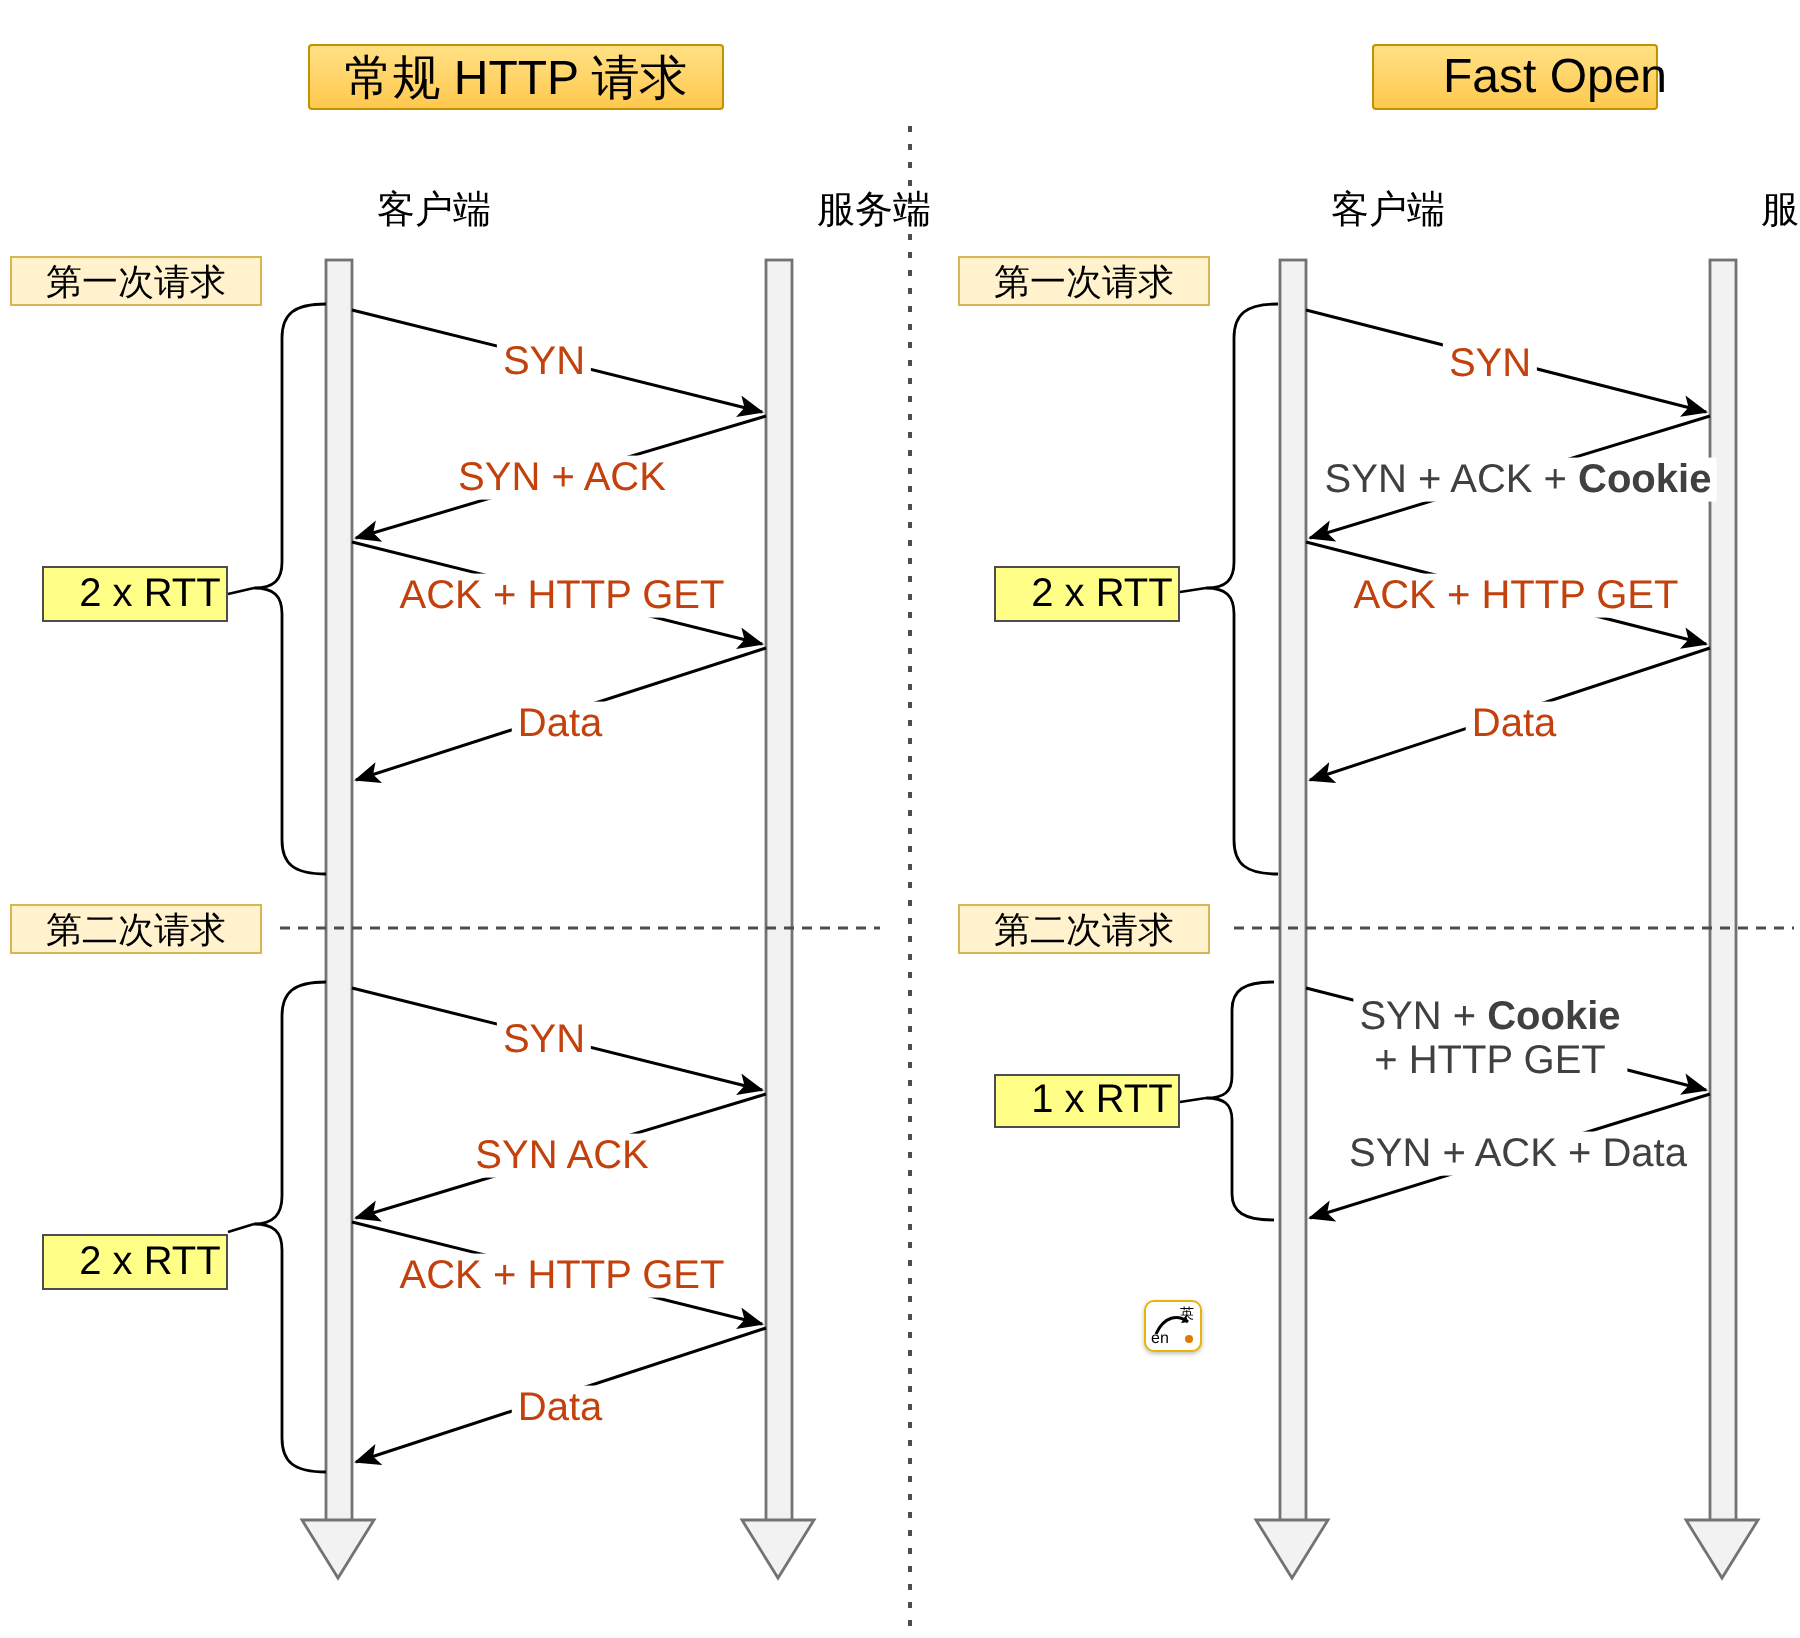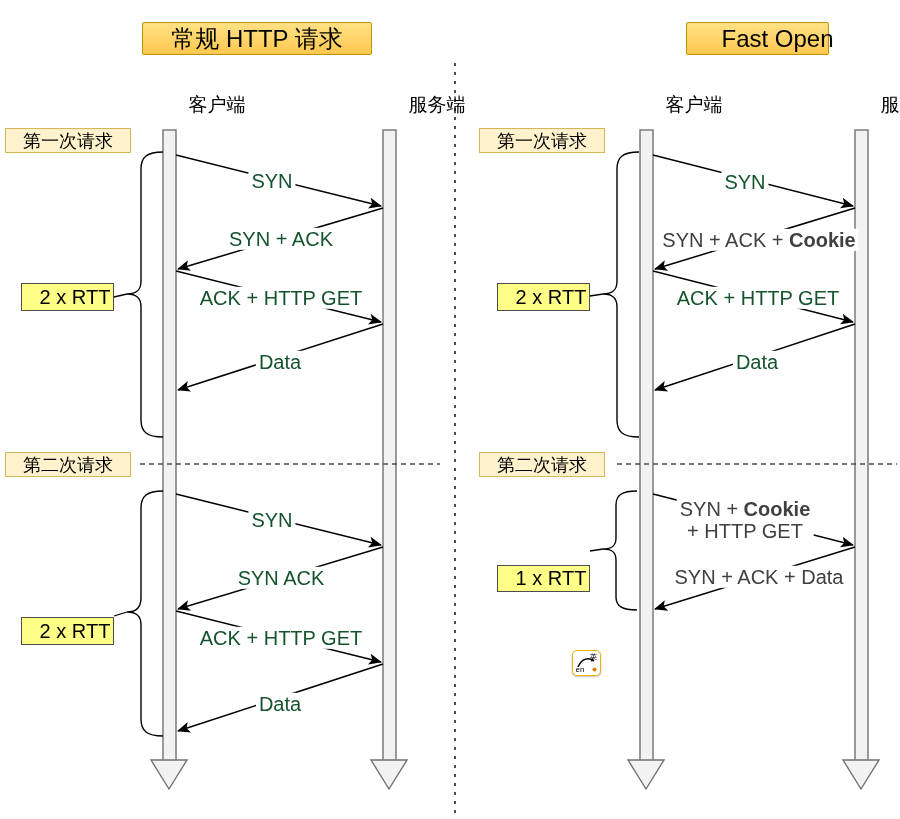--- a/index.html
+++ b/index.html
@@ -8,21 +8,21 @@
   .layer{position:absolute;left:0;top:0;}
   .abs{position:absolute;box-sizing:border-box;}
   .box-title{display:flex;align-items:center;justify-content:center;
     font-size:24px;color:#000;background:linear-gradient(180deg,#FFE184,#FFC84F);
     border:1.5px solid #C19200;border-radius:2px;white-space:nowrap;}
   .box-note{display:flex;align-items:center;justify-content:center;
     font-size:18px;color:#000;background:#FFF2CC;border:1px solid #D6B656;white-space:nowrap;}
   .box-rtt{display:flex;align-items:center;justify-content:center;
     font-size:20px;color:#000;background:#FFFF88;border:1.5px solid #4D4D4D;white-space:nowrap;padding-left:15px;}
   .hdr{position:absolute;transform:translate(-50%,-50%);font-size:19px;color:#000;white-space:nowrap;margin-left:48px;}
-  .msg{position:absolute;transform:translate(-50%,-50%);font-size:20px;color:#14532d;
+  .msg{position:absolute;transform:translate(-50%,-50%);font-size:20px;color:#c2410c;
        background:#fff;padding:0 3px;white-space:nowrap;line-height:1.12;text-align:center;}
   .msg.red{color:#404040;}
   .msg b{font-weight:bold;}
   .ime{position:absolute;width:27px;height:24px;background:#fff;border:1px solid #eab308;
        border-radius:5px;box-shadow:0 1px 2px rgba(0,0,0,0.25);}
 </style>
 </head>
 <body>
 
 <div class="canvas">
@@ -77,21 +77,21 @@
 
     <line x1="653" y1="155" x2="853" y2="206" stroke="#000" stroke-width="1.5" marker-end="url(#arw)"></line>
     <line x1="855" y1="208" x2="655" y2="269" stroke="#000" stroke-width="1.5" marker-end="url(#arw)"></line>
     <line x1="653" y1="271" x2="853" y2="322" stroke="#000" stroke-width="1.5" marker-end="url(#arw)"></line>
     <line x1="855" y1="324" x2="655" y2="390" stroke="#000" stroke-width="1.5" marker-end="url(#arw)"></line>
 
     <line x1="653" y1="494" x2="853" y2="545" stroke="#000" stroke-width="1.5" marker-end="url(#arw)"></line>
     <line x1="855" y1="547" x2="655" y2="609" stroke="#000" stroke-width="1.5" marker-end="url(#arw)"></line>
   </svg>
 
-  <div class="abs box-title" style="left:142px;top:22px;width:230px;height:33px;">常规 HTTP 请求</div>
+  <div class="abs box-title" style="left:154px;top:22px;width:208px;height:33px;">常规 HTTP 请求</div>
 
   <div class="hdr" style="left:169px;top:105px;">客户端</div>
   <div class="hdr" style="left:389px;top:105px;">服务端</div>
 
   <div class="abs box-note" style="left:5px;top:128px;width:126px;height:25px;">第一次请求</div>
   <div class="abs box-rtt" style="left:21px;top:283px;width:93px;height:28px;">2 x RTT</div>
 
   <div class="msg" style="left:272px;top:181px;">SYN</div>
   <div class="msg" style="left:281px;top:239px;">SYN + ACK</div>
   <div class="msg" style="left:281px;top:298px;">ACK + HTTP GET</div>
@@ -112,21 +112,21 @@
 
   <div class="abs box-note" style="left:479px;top:128px;width:126px;height:25px;">第一次请求</div>
   <div class="abs box-rtt" style="left:497px;top:283px;width:93px;height:28px;">2 x RTT</div>
 
   <div class="msg" style="left:745px;top:182px;">SYN</div>
   <div class="msg red" style="left:759px;top:240px;"><span>SYN + ACK + </span><b>Cookie</b></div>
   <div class="msg" style="left:758px;top:298px;">ACK + HTTP GET</div>
   <div class="msg" style="left:757px;top:362px;">Data</div>
 
   <div class="abs box-note" style="left:479px;top:452px;width:126px;height:25px;">第二次请求</div>
-  <div class="abs box-rtt" style="left:497px;top:537px;width:93px;height:27px;margin-top:28px;">1 x RTT</div>
+  <div class="abs box-rtt" style="left:497px;top:537px;width:93px;height:27px;">1 x RTT</div>
 
   <div class="msg red" style="left:745px;top:520px;">
     <div><span>SYN + </span><b>Cookie</b></div>
     <div>+ HTTP GET</div>
   </div>
   <div class="msg red" style="left:759px;top:577px;">SYN + ACK + Data</div>
 
   <div class="ime" style="left:572px;top:650px;">
     <svg width="27" height="24" viewBox="0 0 27 24">
       <path d="M5,16 C9,7 16,6 21,10" fill="none" stroke="#000" stroke-width="1.5"></path>

